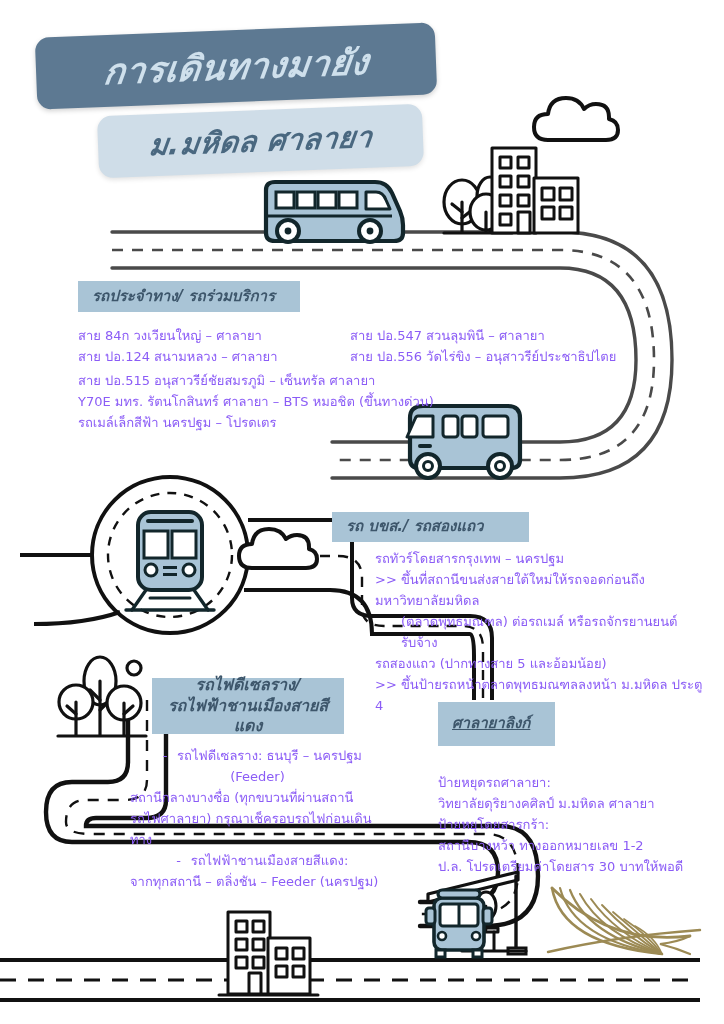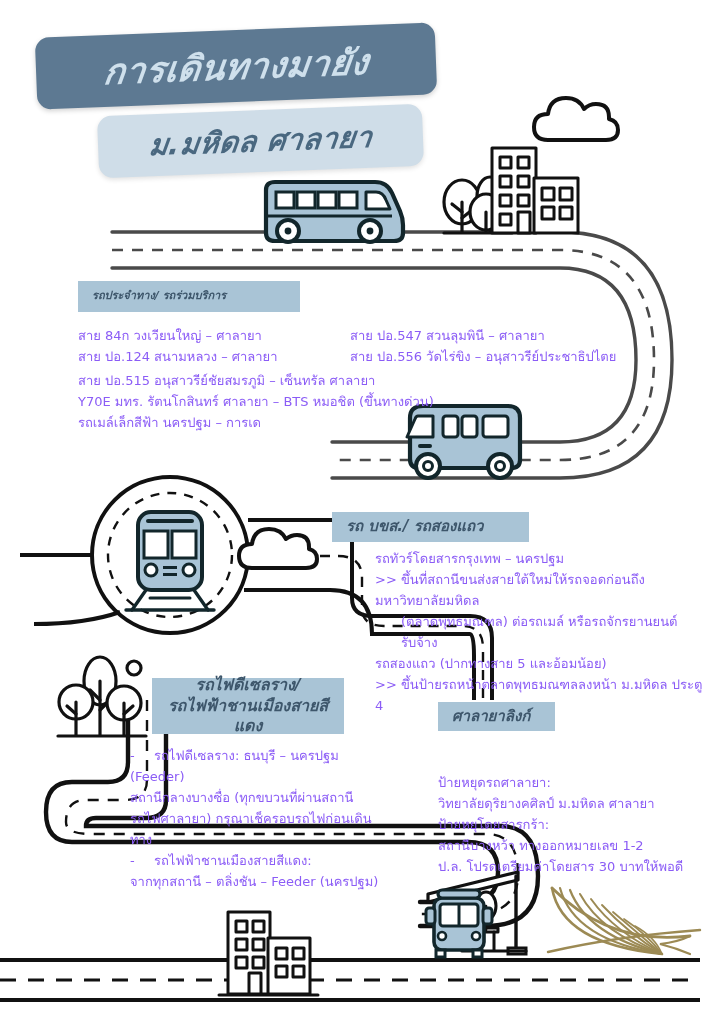--- a/index.html
+++ b/index.html
@@ -47,37 +47,37 @@
     position:absolute;
     background:#a9c4d6;
     display:flex;align-items:center;justify-content:center;
     font-weight:bold;font-style:italic;
     color:#3d566b;
     text-align:center;
     line-height:1.28;
     padding:5px 14px;
     box-sizing:border-box;
   }
-  #chip-bus{left:78px;top:281px;width:222px;height:31px;font-size:11px;justify-content:flex-start;}
+  #chip-bus{left:78px;top:281px;width:222px;height:31px;font-size:15px;justify-content:flex-start;}
   #chip-bkk{left:332px;top:512px;width:197px;height:30px;font-size:15px;justify-content:flex-start;}
   #chip-train{left:152px;top:678px;width:192px;height:56px;font-size:16px;}
-  #chip-link{left:438px;top:702px;width:117px;height:29px;font-size:15px;justify-content:flex-start;}
+  #chip-link{left:438px;top:702px;width:117px;height:44px;font-size:15px;justify-content:flex-start;text-decoration:underline;}
 
   
   .txt{position:absolute;font-size:13px;line-height:1.62;color:#8b5cf6;}
   .txt .ln{white-space:nowrap;}
   #bus-col-1{left:78px;top:325px;width:230px;}
   #bus-col-2{left:302px;top:325px;width:260px;margin-left:48px;}
   #bus-col-wide{left:78px;top:370px;width:430px;}
   #bkk-text{left:332px;top:548px;width:372px;}
   #bkk-text .ln{white-space:normal;margin-left:43px;}
   #bkk-text .indent{padding-left:26px;}
   #train-text{left:130px;top:745px;width:255px;}
   #train-text .ln{white-space:normal;}
-  #train-text .dash-ln{padding-left:0;}
+  #train-text .dash-ln{padding-left:0;text-align:center;}
   #train-text .dash-ln .d{display:inline-block;width:24px;}
   #link-text{left:438px;top:772px;width:270px;}
   #link-text .ln{white-space:nowrap;}
 </style>
 </head>
 <body>
 
 <div id="poster">
 
   <svg class="layer" viewBox="0 0 724 1024" xmlns="http://www.w3.org/2000/svg">
@@ -284,21 +284,21 @@
     <div class="ln">สาย 84ก วงเวียนใหญ่ – ศาลายา</div>
     <div class="ln">สาย ปอ.124 สนามหลวง – ศาลายา</div>
   </div>
   <div class="txt" id="bus-col-2">
     <div class="ln">สาย ปอ.547 สวนลุมพินี – ศาลายา</div>
     <div class="ln">สาย ปอ.556 วัดไร่ขิง – อนุสาวรีย์ประชาธิปไตย</div>
   </div>
   <div class="txt" id="bus-col-wide">
     <div class="ln">สาย ปอ.515 อนุสาวรีย์ชัยสมรภูมิ – เซ็นทรัล ศาลายา</div>
     <div class="ln">Y70E มทร. รัตนโกสินทร์ ศาลายา – BTS หมอชิต (ขึ้นทางด่วน)</div>
-    <div class="ln">รถเมล์เล็กสีฟ้า นครปฐม – การเด</div>
+    <div class="ln">รถเมล์เล็กสีฟ้า นครปฐม – โปรดเตร</div>
   </div>
 
   <div class="chip" id="chip-bkk">รถ บขส./ รถสองแถว</div>
   <div class="txt" id="bkk-text">
     <div class="ln">รถทัวร์โดยสารกรุงเทพ – นครปฐม</div>
     <div class="ln">&gt;&gt; ขึ้นที่สถานีขนส่งสายใต้ใหม่ให้รถจอดก่อนถึงมหาวิทยาลัยมหิดล</div>
     <div class="ln indent">(ตลาดพุทธมณฑล) ต่อรถเมล์ หรือรถจักรยานยนต์รับจ้าง</div>
     <div class="ln">รถสองแถว (ปากทางสาย 5 และอ้อมน้อย)</div>
     <div class="ln">&gt;&gt; ขึ้นป้ายรถหน้าตลาดพุทธมณฑลลงหน้า ม.มหิดล ประตู 4</div>
   </div>

